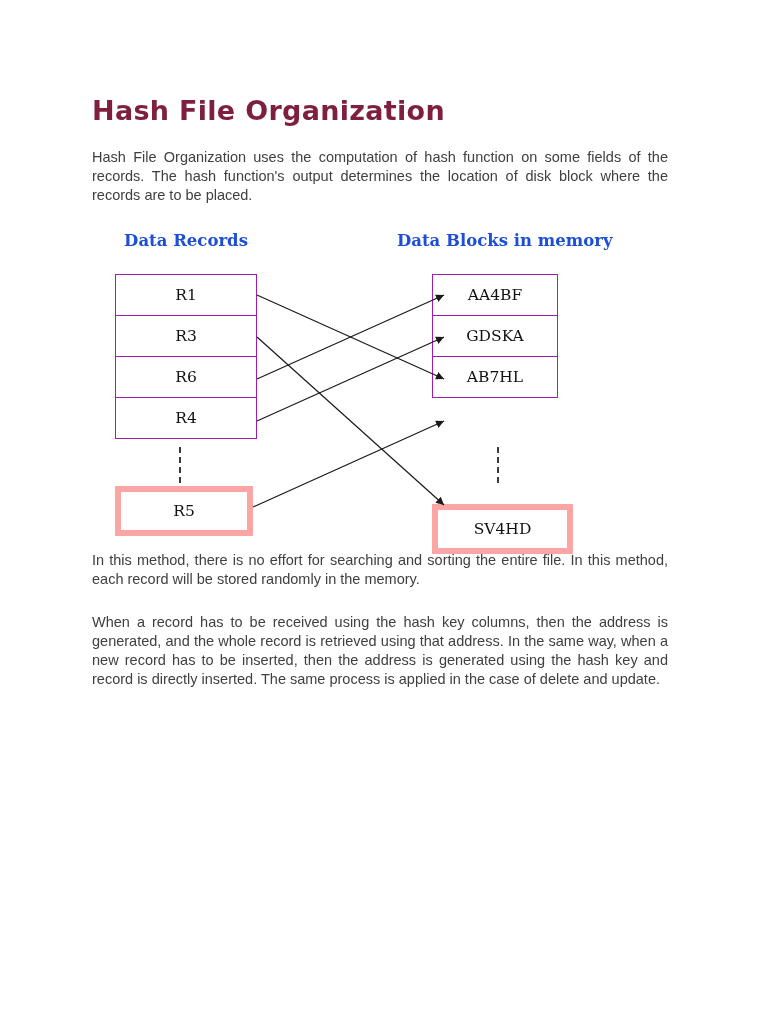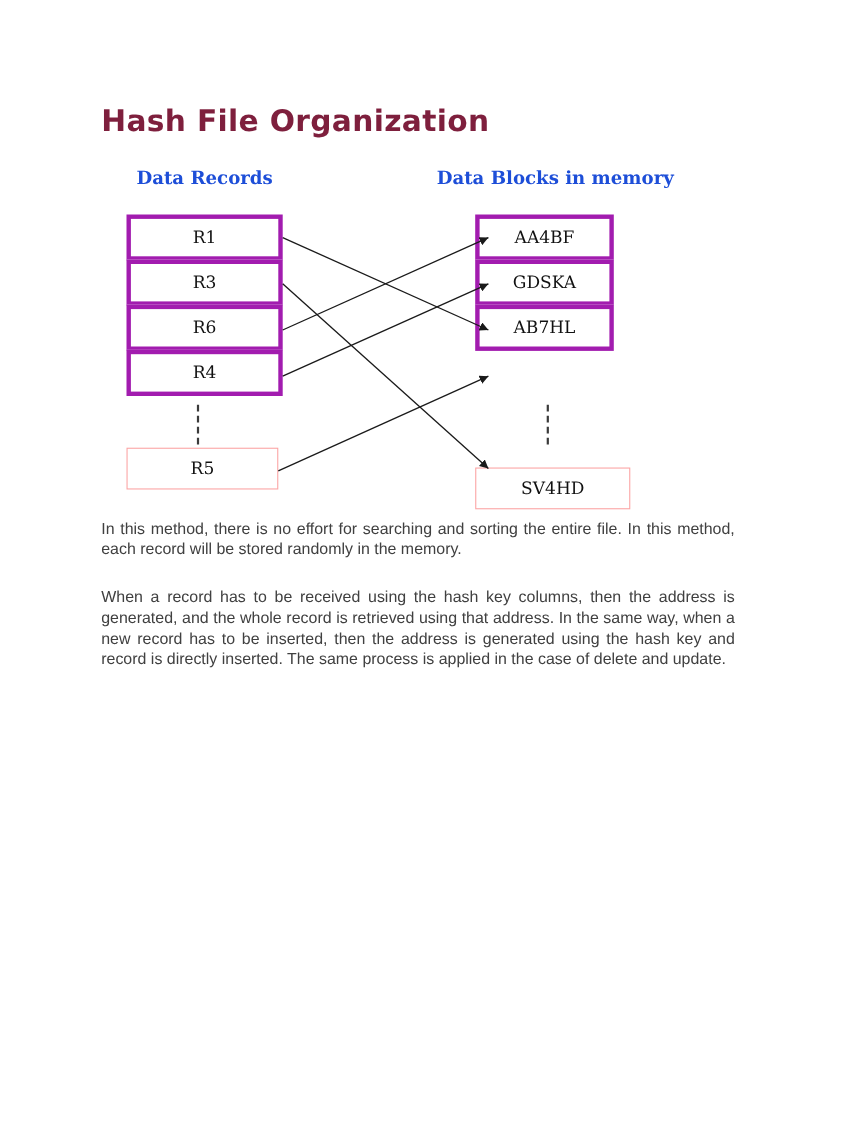--- a/index.html
+++ b/index.html
@@ -62,21 +62,21 @@
     top: 43px;
     width: 142px;
   }
   .dtable.left-table  { left: 23px; }
   .dtable.right-table { left: 340px; width: 126px; }
 
   .trow {
     box-sizing: border-box;
     height: 42px;
     margin-top: -1px;
-    border: 4px solid #a21caf;
+    border: 1px solid #a21caf;
     display: flex;
     align-items: center;
     justify-content: center;
     font-family: "DejaVu Serif", "Liberation Serif", serif;
     font-size: 15.5px;
     color: #111111;
     background: #ffffff;
   }
   .trow:first-child { margin-top: 0; }
 
@@ -86,22 +86,22 @@
     width: 0;
     height: 36px;
     border-left: 2px dashed #3a3a3a;
   }
   .dash-connector.left-dash  { left: 87px; }
   .dash-connector.right-dash { left: 405px; }
 
   .single-box {
     position: absolute;
     box-sizing: border-box;
-    height: 38px;
-    border: 1px solid #fca5a5;
+    height: 50px;
+    border: 6px solid #fca5a5;
     display: flex;
     align-items: center;
     justify-content: center;
     font-family: "DejaVu Serif", "Liberation Serif", serif;
     font-size: 15.5px;
     color: #111111;
     background: #ffffff;
   }
   .single-box.left-extra  { left: 23px;  top: 255px; width: 138px; }
   .single-box.right-extra { left: 340px; top: 253px; width: 141px; margin-top: 20px; }
@@ -115,20 +115,21 @@
     pointer-events: none;
   }
 </style>
 </head>
 <body>
 
 <div class="page">
 
   <h1 class="doc-title" style="color: rgb(126, 31, 61);">Hash File Organization</h1>
 
+  <p class="body-par">Hash File Organization uses the computation of hash function on some fields of the records. The hash function's output determines the location of disk block where the records are to be placed.</p>
 
   <div class="diagram">
 
     <div class="col-header left">Data Records</div>
     <div class="col-header right">Data Blocks in memory</div>
 
     <div class="dtable left-table">
       <div class="trow">R1</div>
       <div class="trow">R3</div>
       <div class="trow">R6</div>

